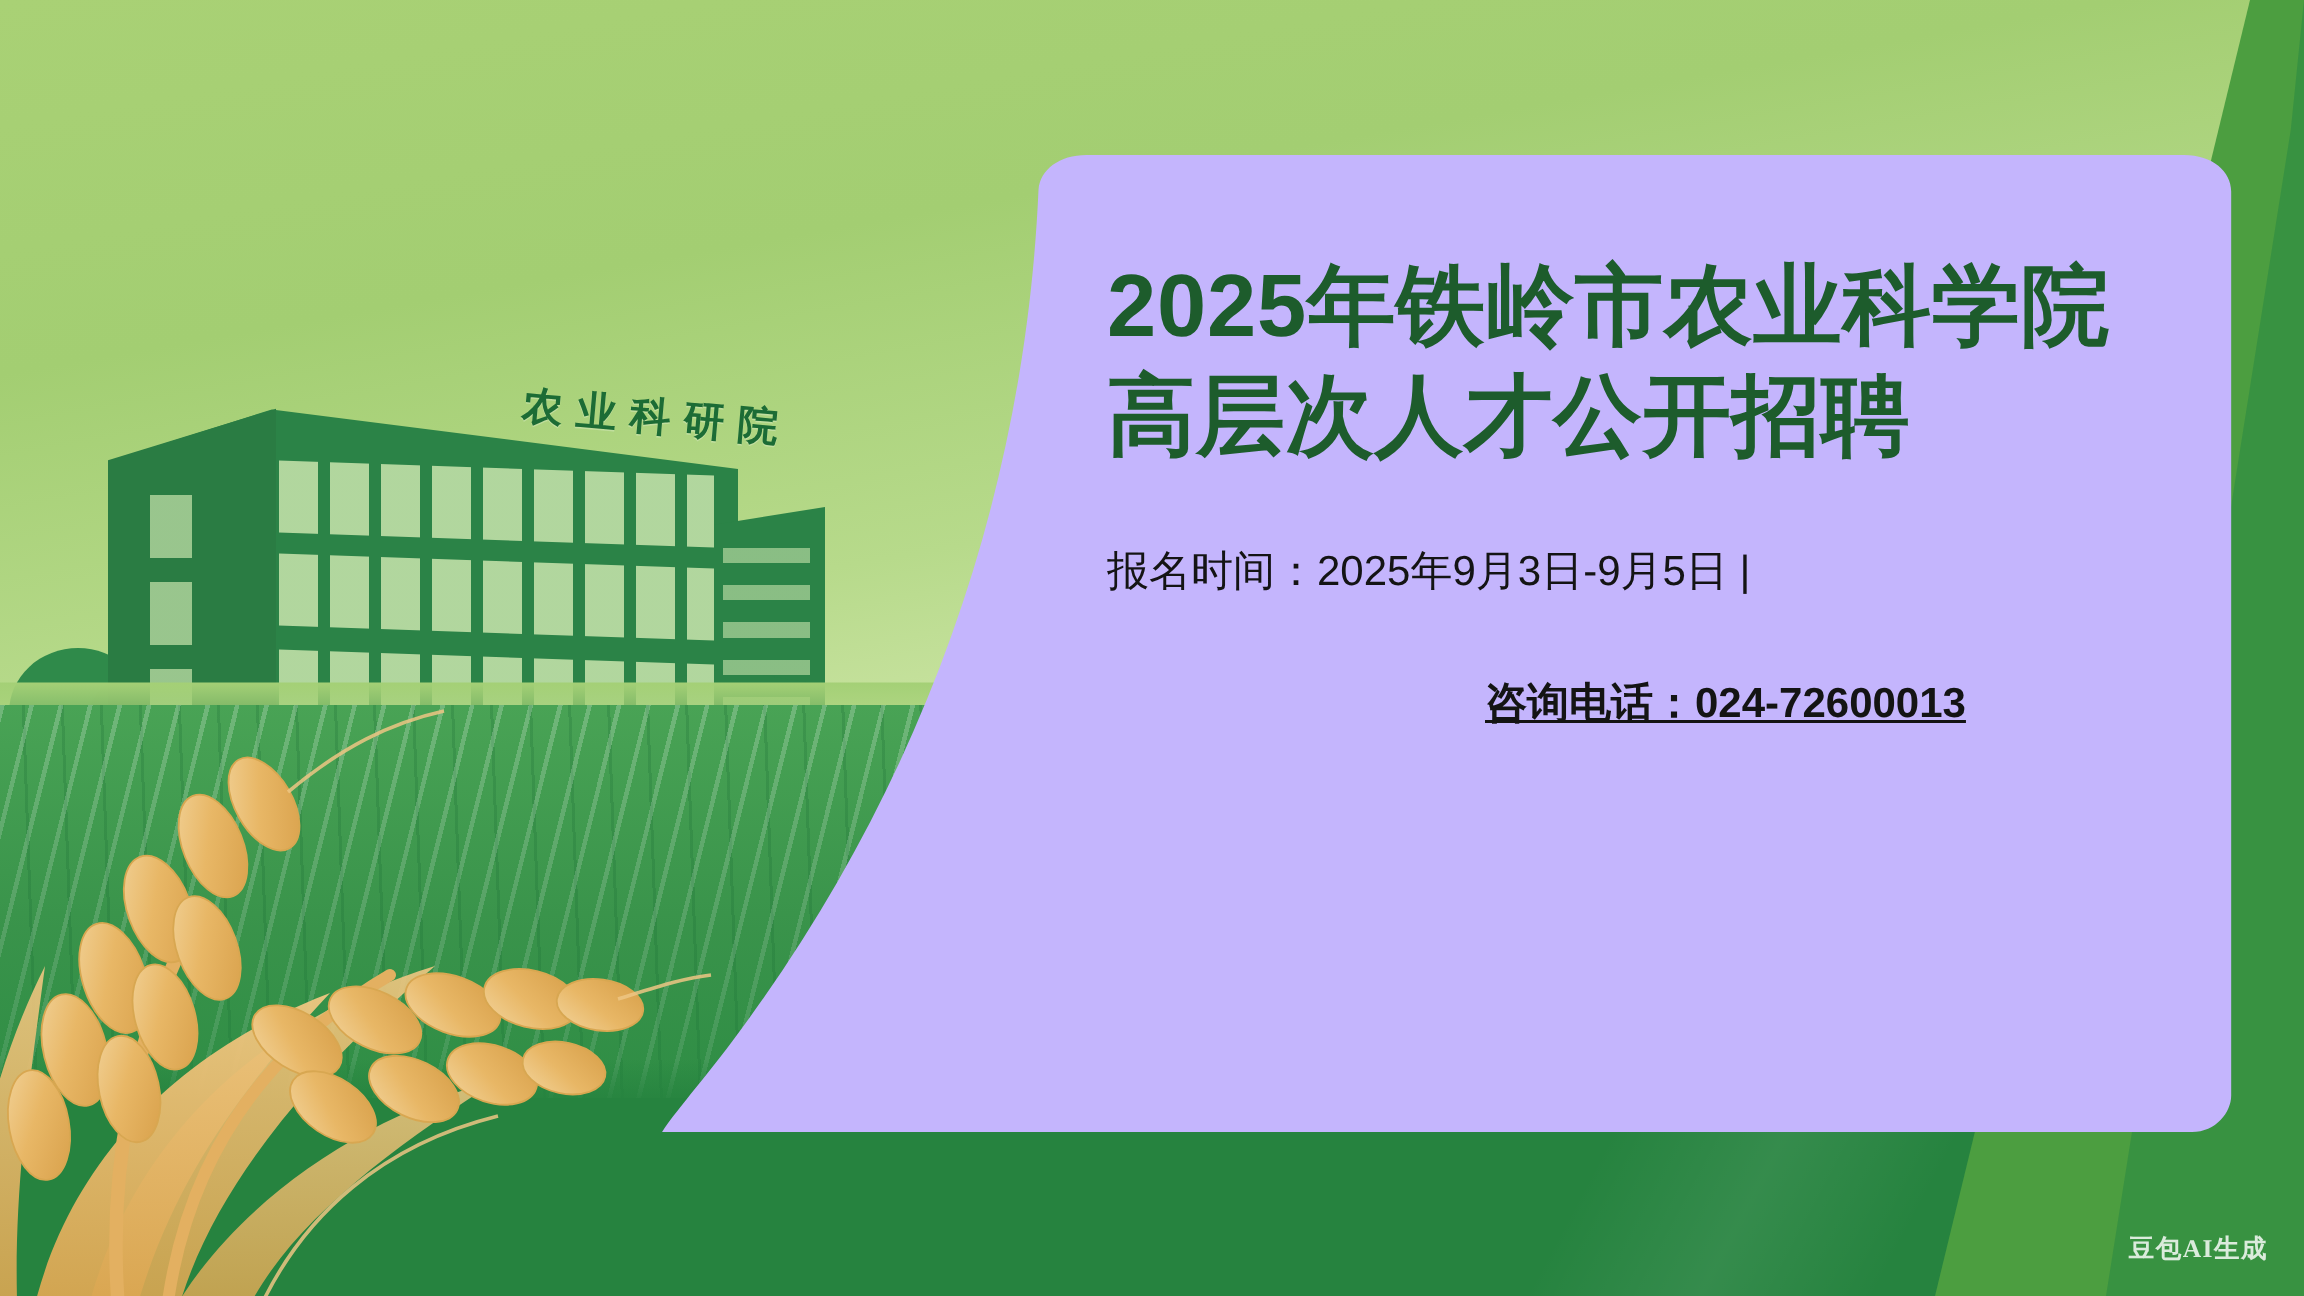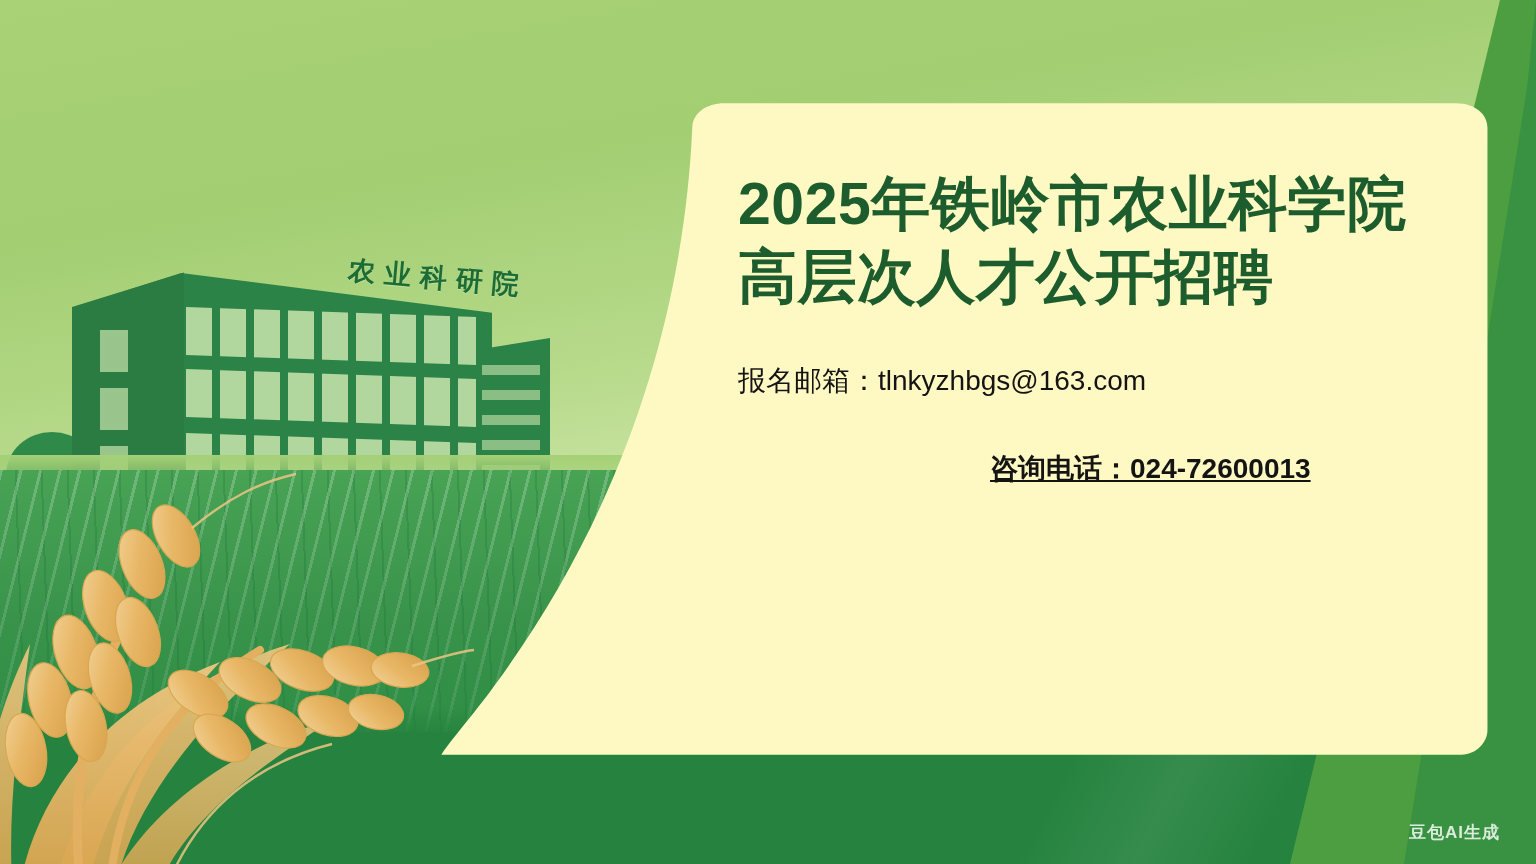--- a/index.html
+++ b/index.html
@@ -124,21 +124,21 @@
   }
 
   
   .wheat{ position:absolute; left:-40px; bottom:-20px; width:520px; height:430px; }
 
   
   .card{
     position:absolute;
     left:420px; top:100px;
     width:1068px; height:658px;
-    background:#fef9c3;
+    background:#c4b5fd;
     border-radius:26px;
     -webkit-clip-path:url(#cardClip);
     clip-path:url(#cardClip);
     box-shadow:0 6px 26px rgba(20,70,30,.18);
   }
   .card-inner{
     position:absolute; left:318px; top:0; width:750px; height:658px;
     padding-top:68px;
   }
   .title{
@@ -160,25 +160,26 @@
   .meta .phone{
     text-align:left;
     padding-left:252px;
     font-weight:700;
     margin-top:46px;
     text-decoration:underline;
   }
 
   
   .watermark{
-    position:absolute; right:36px; bottom:20px;
+    position:absolute; right:24px; bottom:20px;
     color:rgba(255,255,255,.82);
     font-size:17px;
     font-weight:700;
     letter-spacing:1px;
+    font-family:Liberation Serif, serif;
   }
 </style>
 </head>
 <body>
 
 <div id="poster">
 
   <svg width="0" height="0" style="position:absolute">
     <defs>
       <clipPath id="cardClip" clipPathUnits="objectBoundingBox">
@@ -275,21 +276,21 @@
 
   <div class="swoosh-right"></div>
   <div class="swoosh-right-2"></div>
 
   <div class="card">
     <div class="card-inner">
 
       <div class="title">2025年铁岭市农业科学院高层次人才公开招聘</div>
 
       <div class="meta">
-        <div class="line">报名邮箱：tlnkyzhbgs@163.com</div>
+        <div class="line">报名时间：2025年9月3日-9月5日 |</div>
         <div class="line phone">咨询电话：024-72600013</div>
       </div>
 
     </div>
   </div>
 
   <div class="watermark">豆包AI生成</div>
 
 </div>
 

